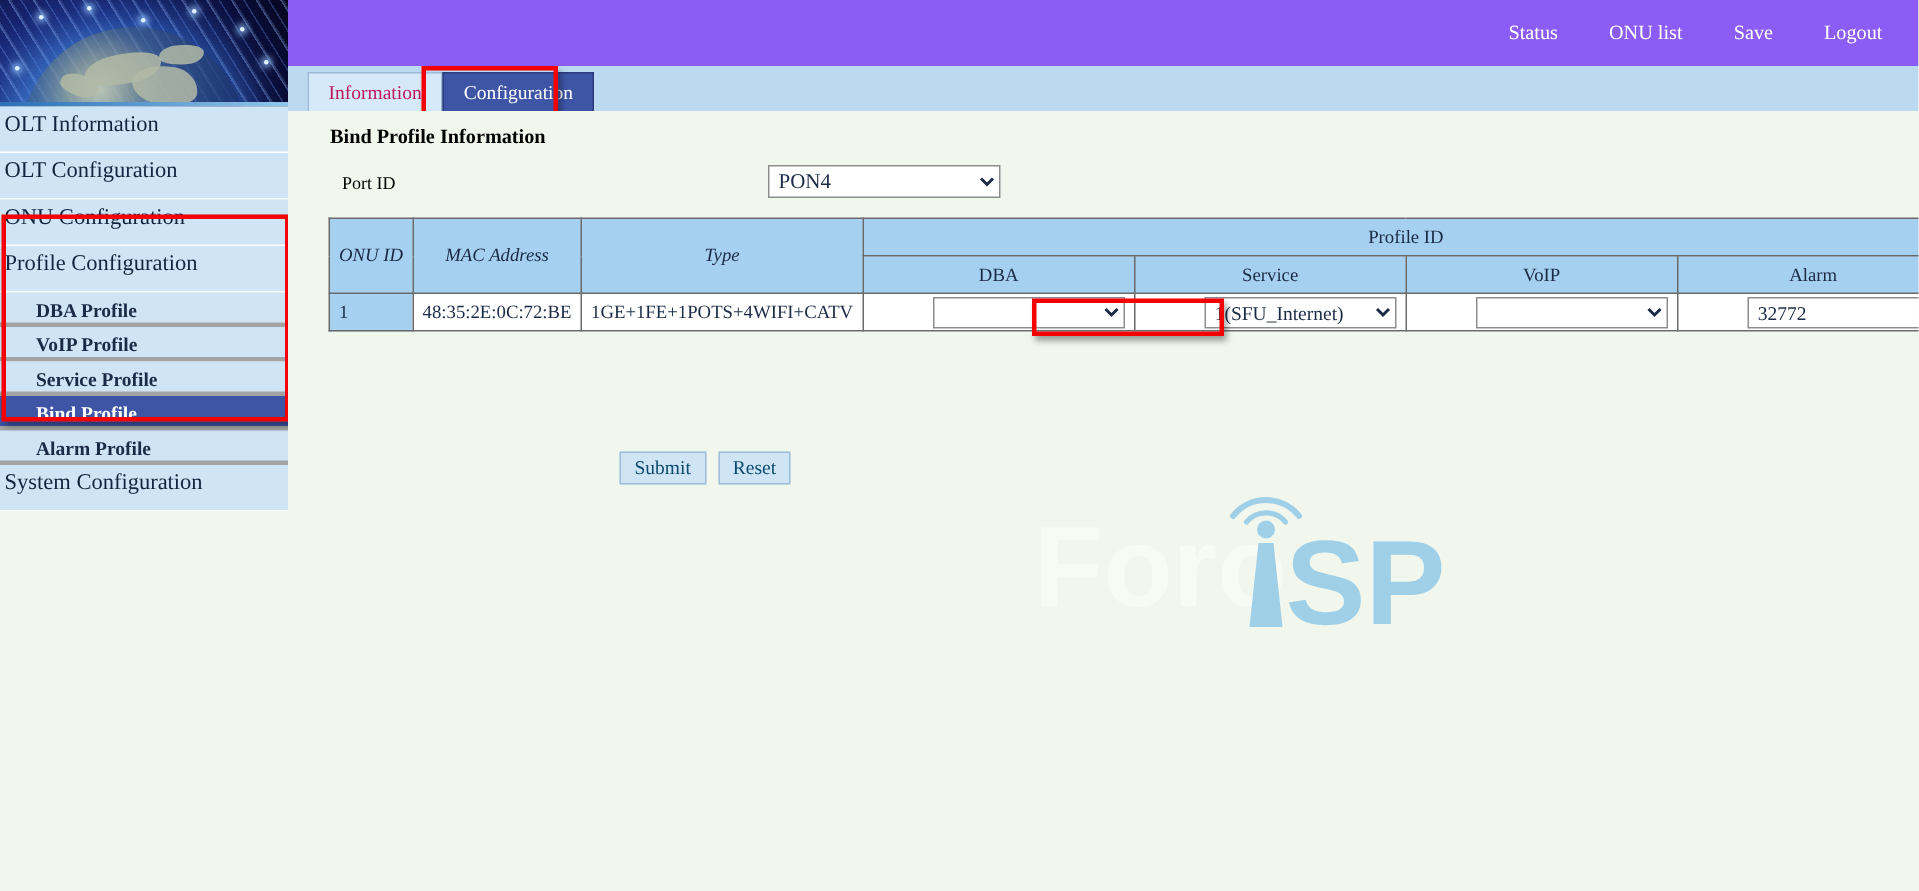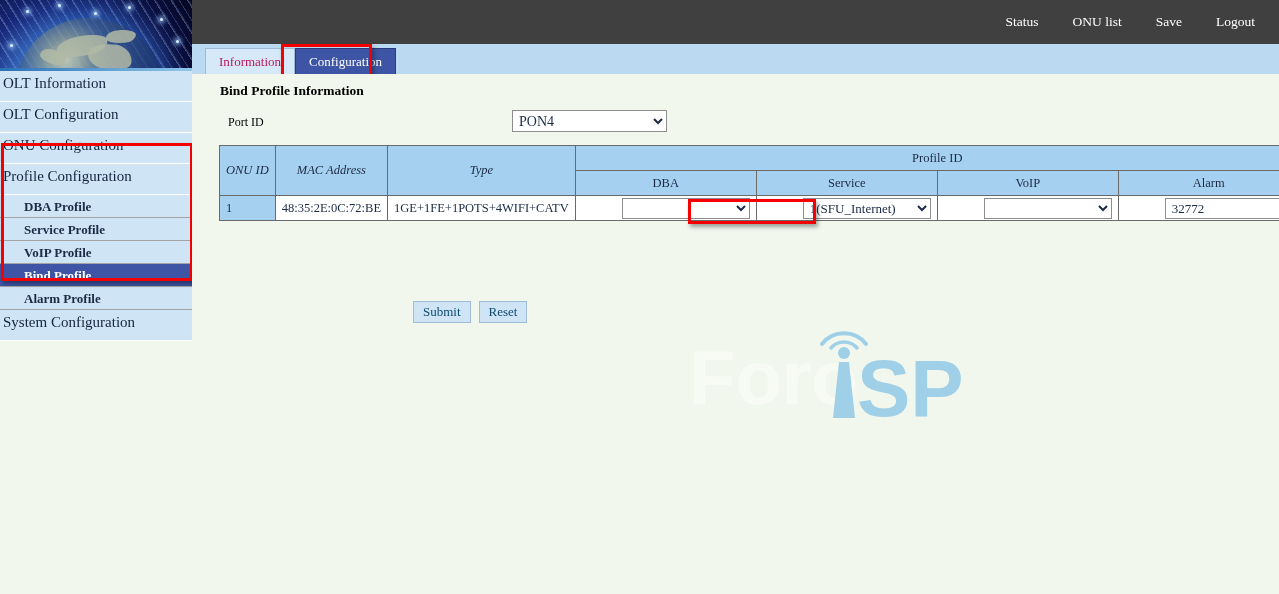--- a/index.html
+++ b/index.html
@@ -53,36 +53,36 @@
     height: 31px; line-height: 24px;
     background: #cfe5f5; color: #13243e;
     font-size: 15px; padding-left: 3px;
     border-bottom: 1px solid #ffffff;
     white-space: nowrap;
   }
   .nav-sub {
     height: 23px; line-height: 23px;
     background: #cfe5f5; color: #1b2a45;
     font-size: 13px; font-weight: bold; padding-left: 24px;
-    border-bottom: 1px solid #a3a3a3;
+    border-bottom: 3px solid #a3a3a3;
     white-space: nowrap;
   }
   .nav-sub.selected { background: #3e55a5; color: #ffffff; }
 
   
   #profile-group-highlight {
     position: absolute; left: 1px; top: 143px; width: 192px; height: 138px;
     border: 3px solid #f40000; pointer-events: none;
     box-shadow: 2px 3px 4px rgba(0,0,0,.35);
   }
 
   
   #header {
     position: absolute; left: 192px; top: 0; right: 0; height: 44px;
-    background: #404040;
+    background: #8b5cf6;
   }
   #header .links {
     position: absolute; right: 24px; top: 0; height: 44px;
     display: flex; align-items: center; gap: 34px;
   }
   #header .links a {
     color: #ffffff; font-size: 13.5px; text-decoration: none;
     font-family: "Liberation Serif", "DejaVu Serif", serif;
     white-space: nowrap;
   }
@@ -203,22 +203,22 @@
     <div class="dot" style="left:10px;top:44px"></div>
     <div class="bottomline"></div>
   </div>
 
   <div id="sidebar">
     <div class="nav-top"><span>OLT Information</span></div>
     <div class="nav-top"><span>OLT Configuration</span></div>
     <div class="nav-top"><span>ONU Configuration</span></div>
     <div class="nav-top"><span>Profile Configuration</span></div>
     <div class="nav-sub"><span>DBA Profile</span></div>
+    <div class="nav-sub"><span>VoIP Profile</span></div>
     <div class="nav-sub"><span>Service Profile</span></div>
-    <div class="nav-sub"><span>VoIP Profile</span></div>
     <div class="nav-sub selected"><span>Bind Profile</span></div>
     <div class="nav-sub"><span>Alarm Profile</span></div>
     <div class="nav-top"><span>System Configuration</span></div>
   </div>
   <div id="profile-group-highlight"></div>
 
   <div id="header">
     <div class="links">
       <a href="#">Status</a>
       <a href="#">ONU list</a>

